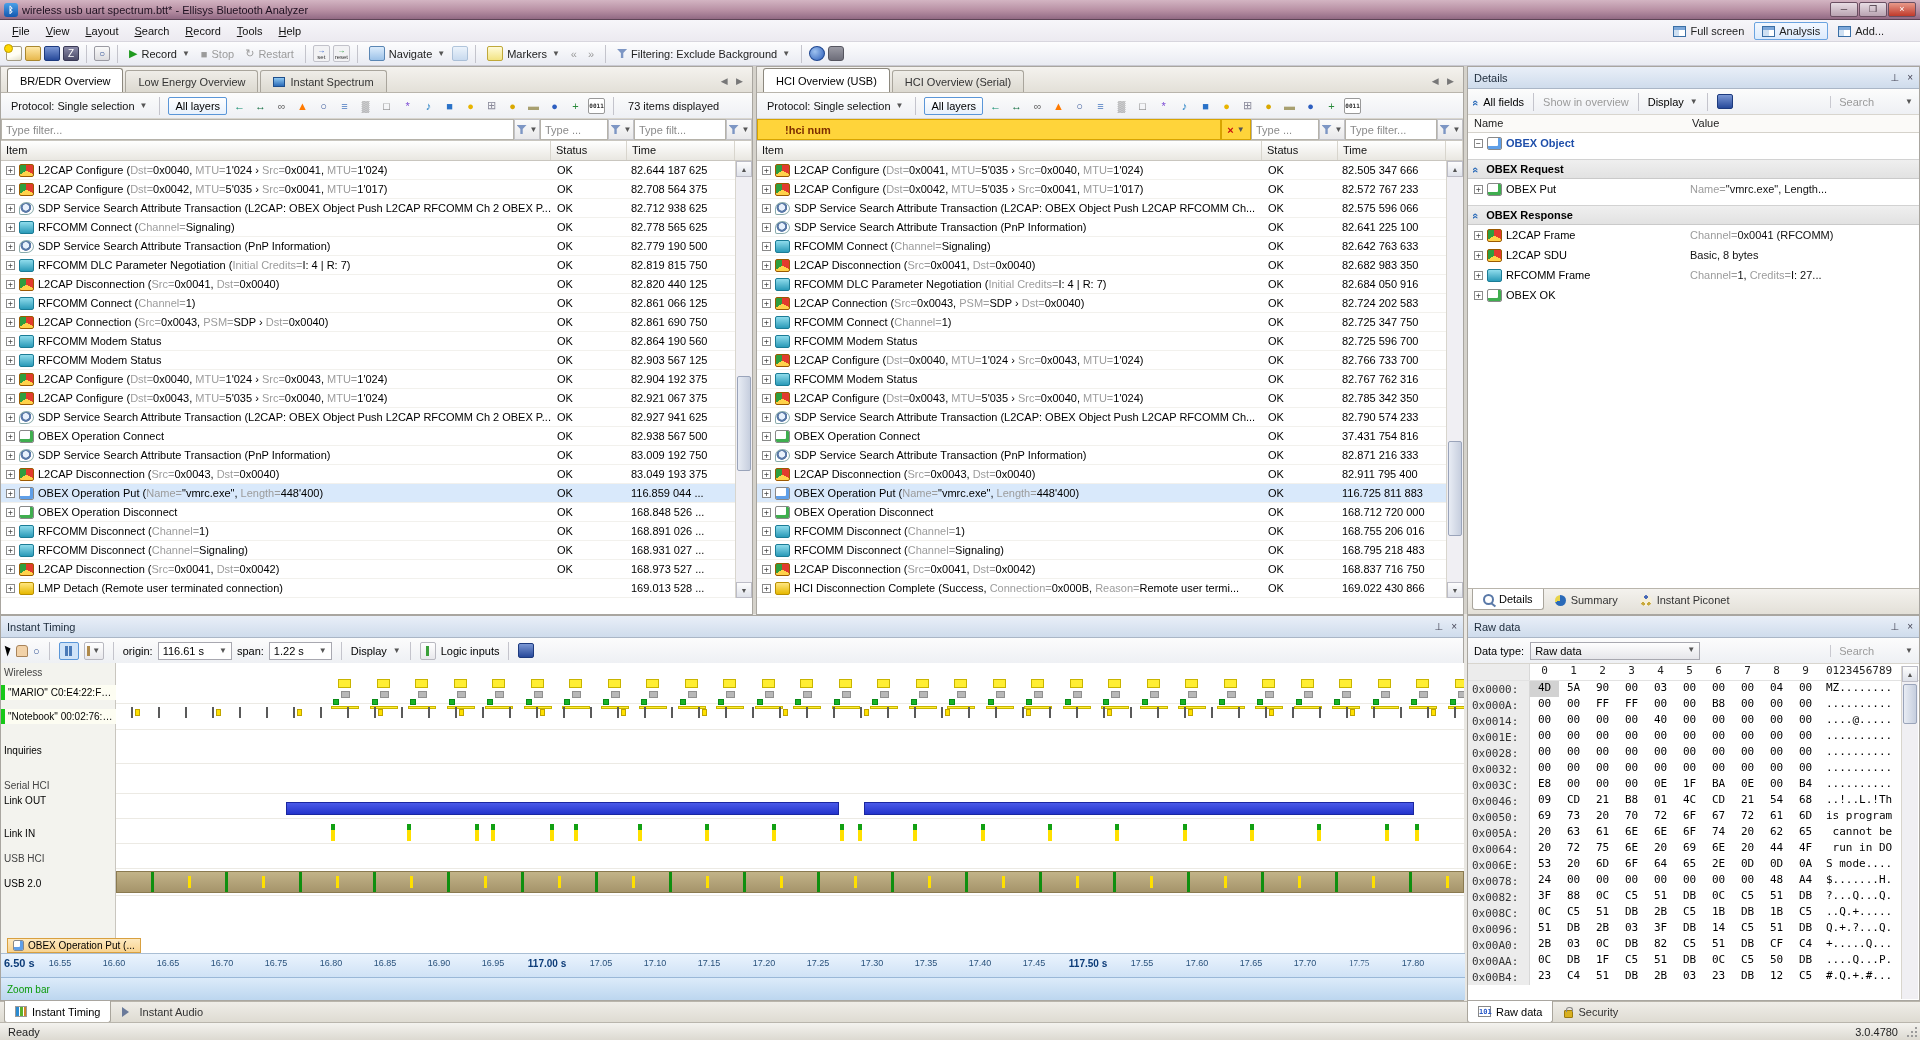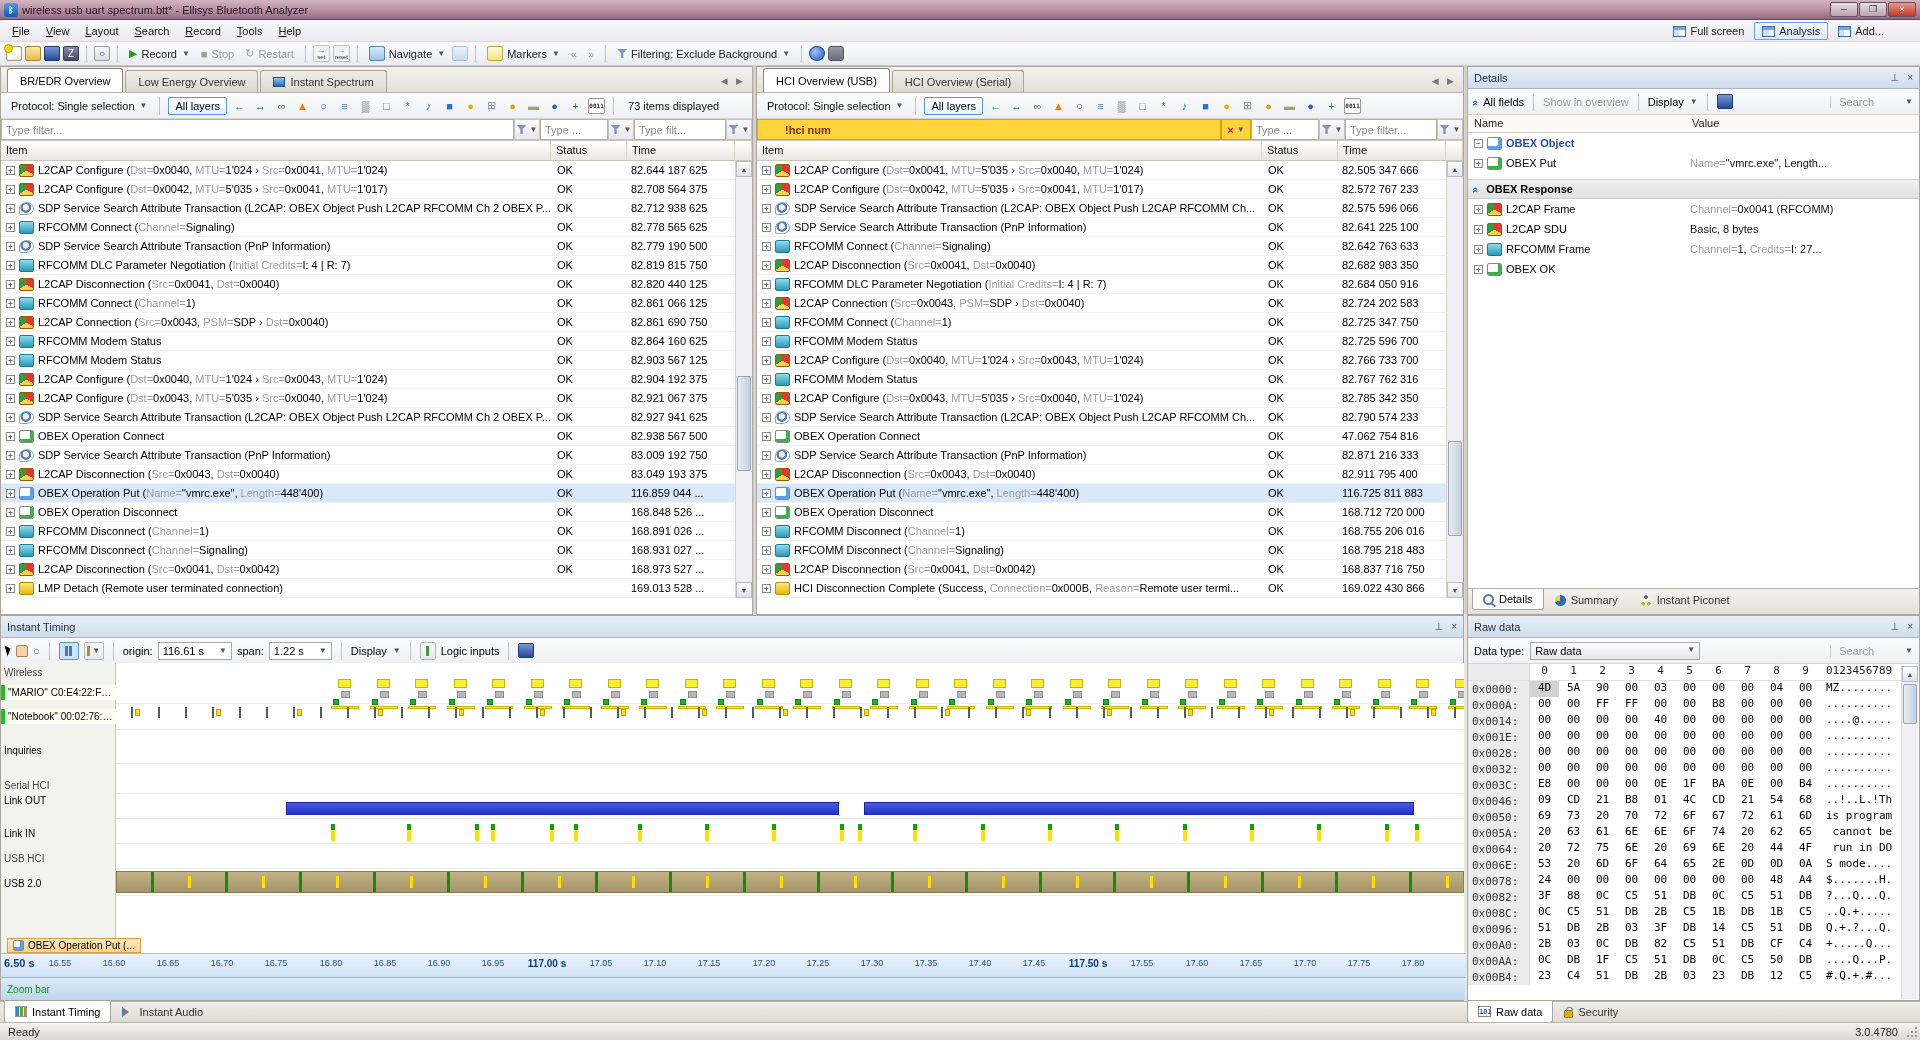--- a/index.html
+++ b/index.html
@@ -376,21 +376,21 @@
           <div class="c-status">OK</div>
           <div class="c-time">82.861 690 750</div>
         </div>
         <div class="trow">
           <div class="c-item">
             <span class="exp">+</span>
             <span class="ri ri-rfcomm"></span>
             <span>RFCOMM Modem Status</span>
           </div>
           <div class="c-status">OK</div>
-          <div class="c-time">82.864 160 625</div>
+          <div class="c-time">82.864 190 560</div>
         </div>
         <div class="trow">
           <div class="c-item">
             <span class="exp">+</span>
             <span class="ri ri-rfcomm"></span>
             <span>RFCOMM Modem Status</span>
           </div>
           <div class="c-status">OK</div>
           <div class="c-time">82.903 567 125</div>
         </div>
@@ -693,21 +693,21 @@
           <div class="c-status">OK</div>
           <div class="c-time">82.790 574 233</div>
         </div>
         <div class="trow">
           <div class="c-item">
             <span class="exp">+</span>
             <span class="ri ri-obexg"></span>
             <span>OBEX Operation Connect</span>
           </div>
           <div class="c-status">OK</div>
-          <div class="c-time">47.062 754 816</div>
+          <div class="c-time">37.431 754 816</div>
         </div>
         <div class="trow">
           <div class="c-item">
             <span class="exp">+</span>
             <span class="ri ri-sdp"></span>
             <span>SDP Service Search Attribute Transaction (PnP Information)</span>
           </div>
           <div class="c-status">OK</div>
           <div class="c-time">82.871 216 333</div>
         </div>
@@ -812,20 +812,24 @@
     <div>Value</div>
   </div>
   <div id="dettree">
       <div class="det-row blue">
         <span class="name">
           <span class="exp">−</span>
           <span class="ri ri-obex"></span>
           <span class="nametext">OBEX Object</span>
         </span>
         <span class="val"></span>
+      </div>
+      <div class="det-section">
+        <span class="chev2">«</span>
+        <span>OBEX Request</span>
       </div>
       <div class="det-row">
         <span class="name">
           <span class="exp">+</span>
           <span class="ri ri-obexg"></span>
           <span class="nametext">OBEX Put</span>
         </span>
         <span class="val"><span class="pm">Name=</span>"vmrc.exe", Length...</span>
       </div>
       <div class="det-section">
@@ -1581,21 +1585,21 @@
       <span class="axlab" style="left: 817px;">17.25</span>
       <span class="axlab" style="left: 871px;">17.30</span>
       <span class="axlab" style="left: 925px;">17.35</span>
       <span class="axlab" style="left: 979px;">17.40</span>
       <span class="axlab" style="left: 1033px;">17.45</span>
       <span class="axlab bold" style="left: 1087px;">117.50 s</span>
       <span class="axlab" style="left: 1141px;">17.55</span>
       <span class="axlab" style="left: 1196px;">17.60</span>
       <span class="axlab" style="left: 1250px;">17.65</span>
       <span class="axlab" style="left: 1304px;">17.70</span>
-      <span class="axlab" style="left: 1358px;">17.75</span>
+      <span class="axlab" style="left: 1358px; font-family: Liberation Serif, serif;">17.75</span>
       <span class="axlab" style="left: 1412px;">17.80</span>
     </div>
   <div id="zoombar">
     <span>Zoom bar</span>
   </div>
 </div>
 
 <div id="bottombar">
   <span id="btabs-left" style="display:flex">
       <span class="btab active">

